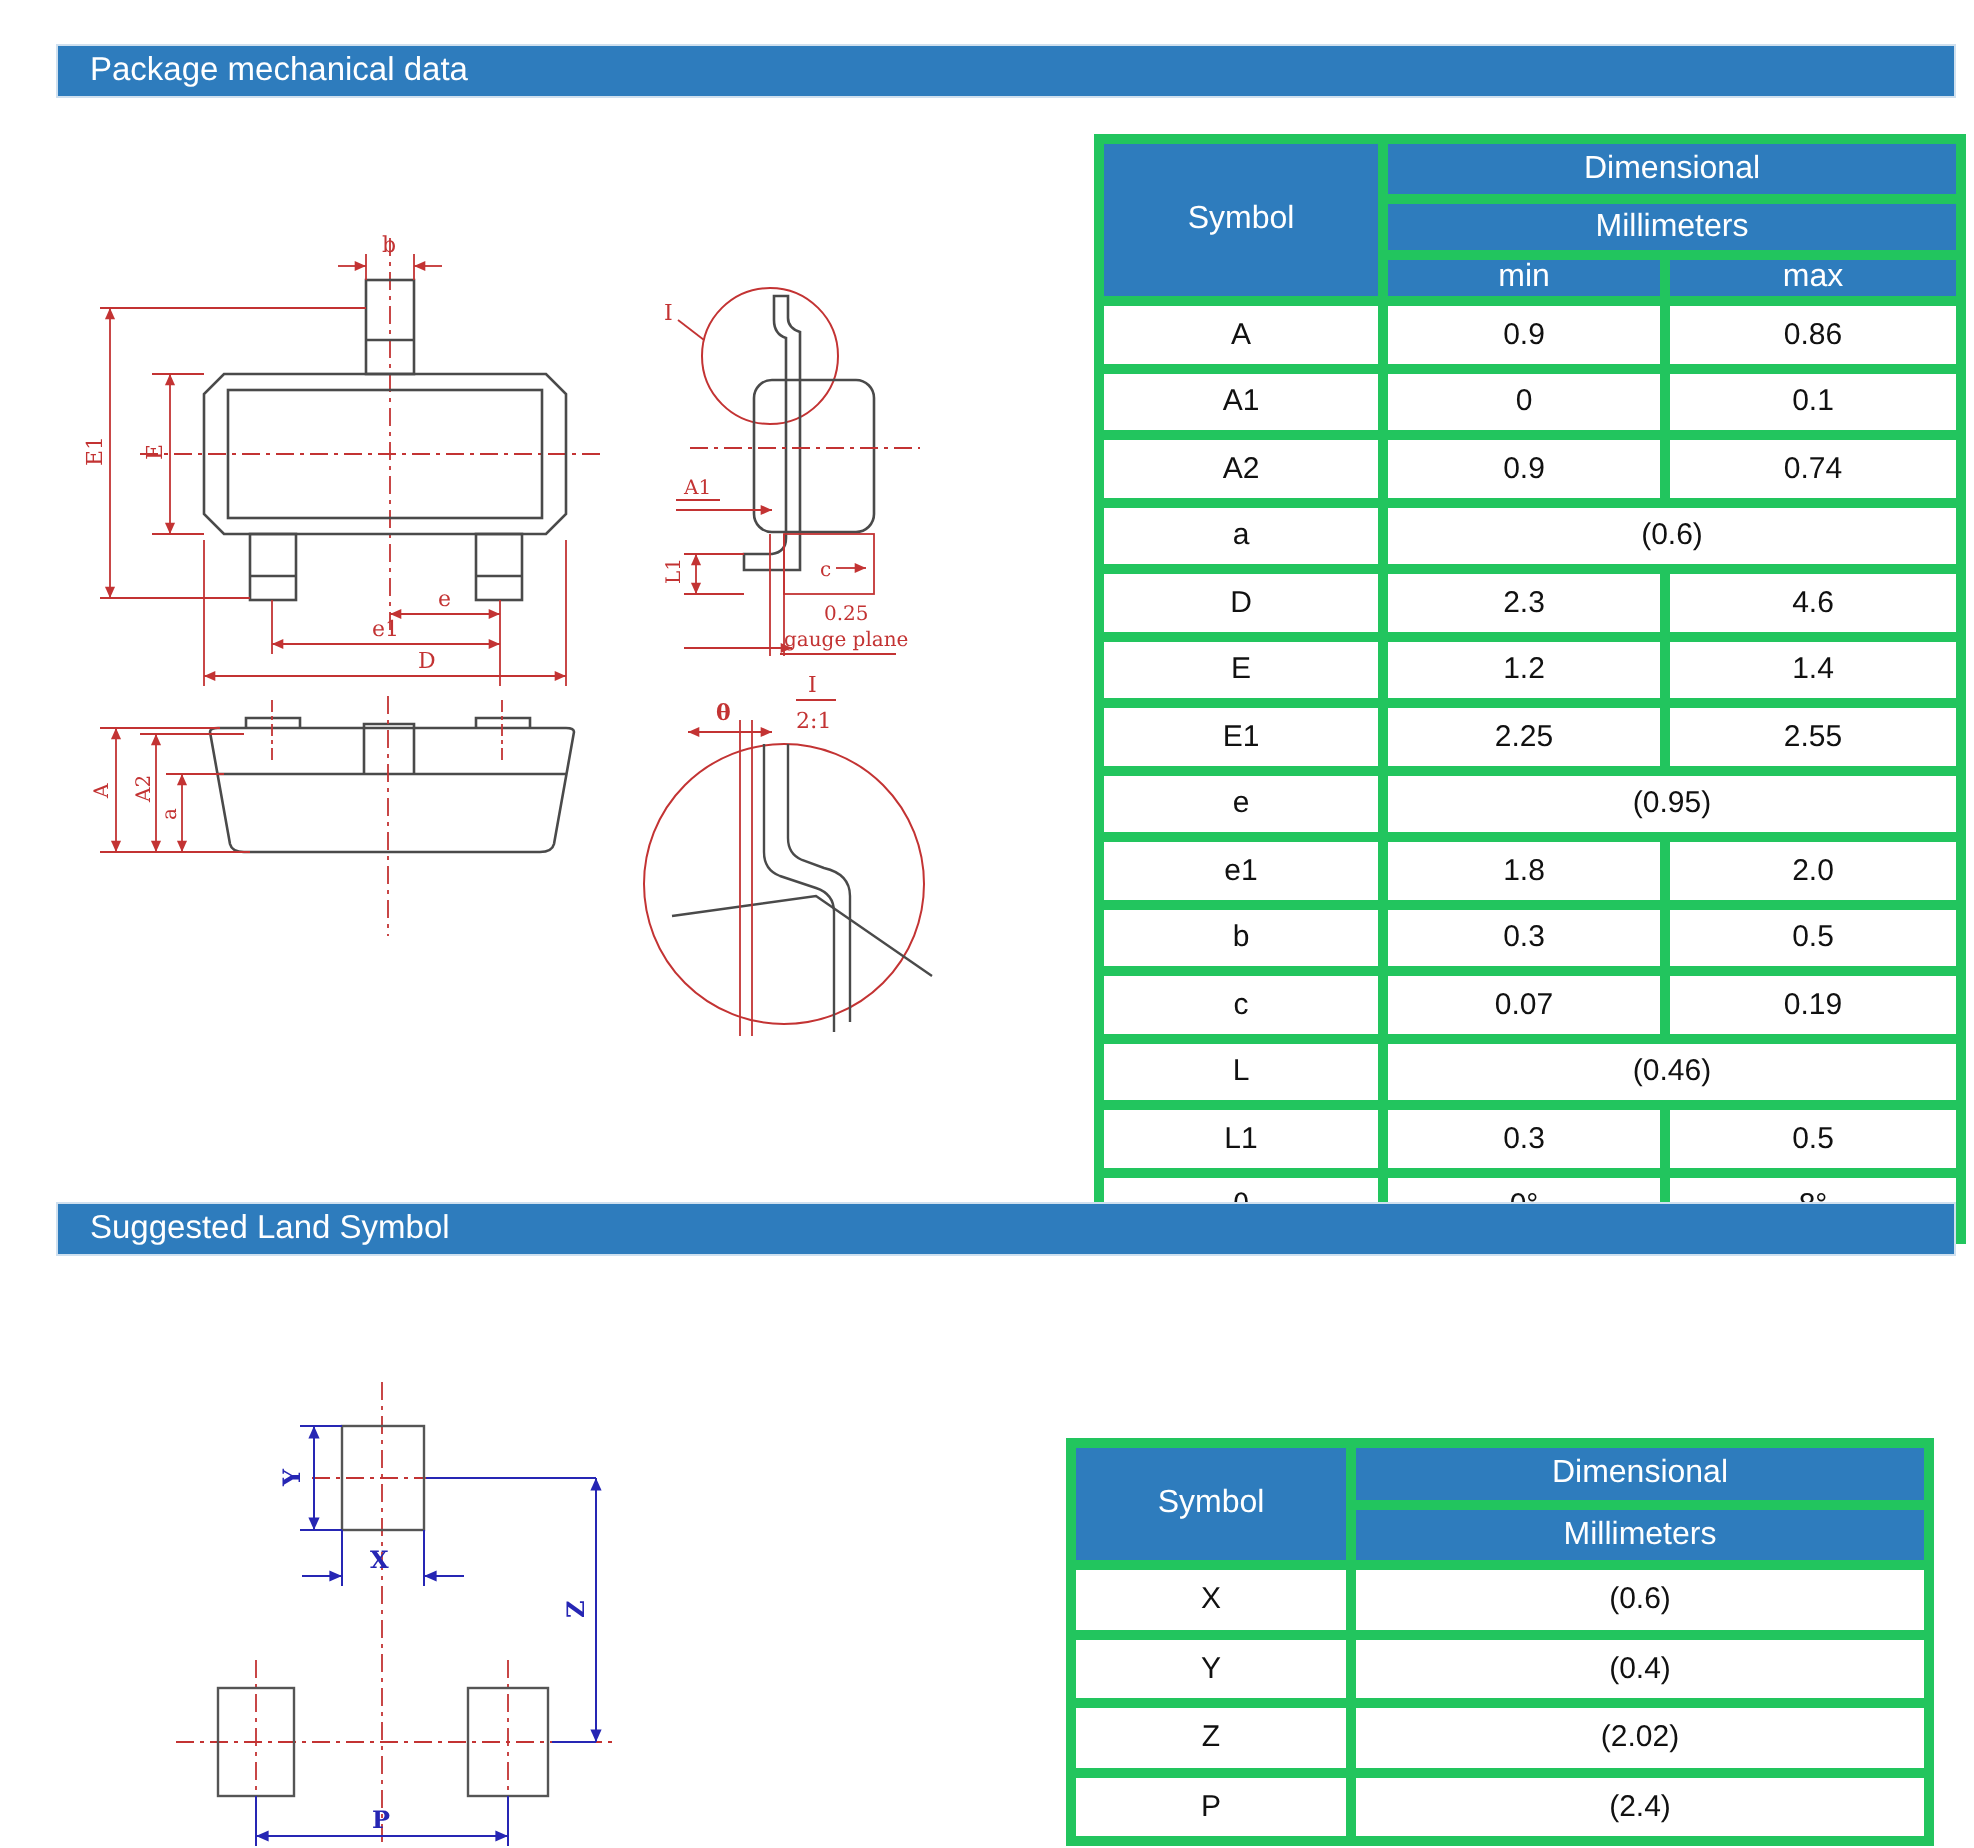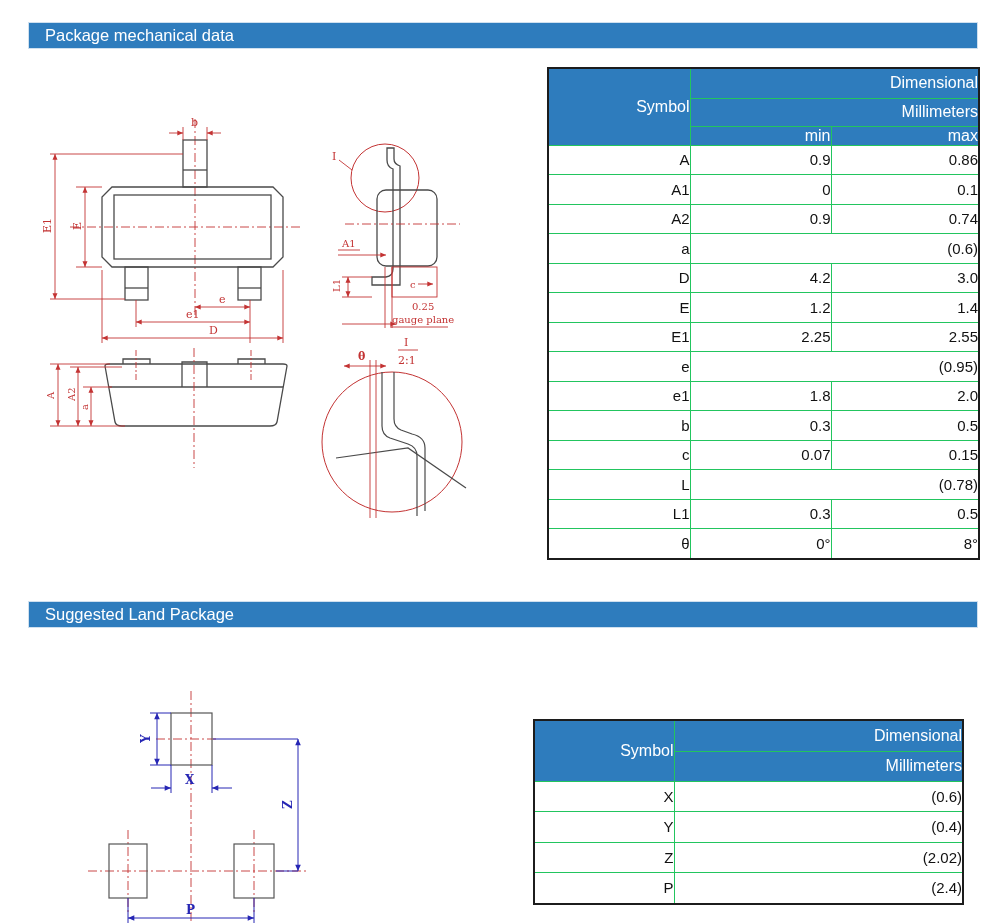--- a/index.html
+++ b/index.html
@@ -6,21 +6,21 @@
   .page{position:relative;width:987px;height:924px;background:#fff;overflow:hidden;
         font-family:"Liberation Sans",sans-serif;margin-top:12px;}
   .bar{position:absolute;left:28px;width:950px;height:27px;background:#2e7cbd;
        border:1px solid #cfe0ef;box-sizing:border-box;color:#fff;
        font-size:16.5px;line-height:25px;padding-left:16px;}
   .bar1{top:10px}
   .bar2{top:589px}
   table{border-collapse:collapse;position:absolute;table-layout:fixed;border:2px solid #1c1c1c;}
   .t1{left:547px;top:55px;width:431px;}
   .t2{left:533px;top:707px;width:429px;}
-  th,td{border:1px solid #22c55e;text-align:right;padding:0;}
+  th,td{border:5px solid #22c55e;text-align:center;padding:0;}
   th{background:#2e7cbd;color:#fff;font-weight:normal;font-size:16px;}
   td{color:#111;font-size:15px;}
   .t1 .hr1{height:30px}.t1 .hr2{height:28px}.t1 .hr3{height:17px}
   .t1 td{height:28.5px}
   .t2 .hr1{height:31px}.t2 .hr2{height:30px}
   .t2 td{height:29.5px}
   svg{position:absolute;}
   svg text{font-family:"DejaVu Serif",serif;}
   .rlab{fill:#c33333;font-size:11px;}
   .blab{fill:#2626b4;font-size:12px;font-weight:bold;}
@@ -206,22 +206,22 @@
           <td>A2</td>
           <td>0.9</td>
           <td>0.74</td>
         </tr>
     <tr>
           <td>a</td>
           <td colspan="2">(0.6)</td>
         </tr>
     <tr>
           <td>D</td>
-          <td>4.2</td>
-          <td>3.0</td>
+          <td>2.3</td>
+          <td>4.6</td>
         </tr>
     <tr>
           <td>E</td>
           <td>1.2</td>
           <td>1.4</td>
         </tr>
     <tr>
           <td>E1</td>
           <td>2.25</td>
           <td>2.55</td>
@@ -236,41 +236,41 @@
           <td>2.0</td>
         </tr>
     <tr>
           <td>b</td>
           <td>0.3</td>
           <td>0.5</td>
         </tr>
     <tr>
           <td>c</td>
           <td>0.07</td>
-          <td>0.15</td>
+          <td>0.19</td>
         </tr>
     <tr>
           <td>L</td>
-          <td colspan="2">(0.78)</td>
+          <td colspan="2">(0.46)</td>
         </tr>
     <tr>
           <td>L1</td>
           <td>0.3</td>
           <td>0.5</td>
         </tr>
     <tr>
           <td>θ</td>
           <td>0°</td>
           <td>8°</td>
         </tr>
   </tbody>
     </table>
 
   <div class="bar bar2">
-    <span>Suggested Land Package</span>
+    <span>Suggested Land Symbol</span>
   </div>
 
   <svg style="left:80px;top:665px" width="255" height="259" viewBox="0 0 255 259">
     <defs>
       <marker id="lpb" viewBox="0 0 10 10" refX="9" refY="5" markerWidth="9" markerHeight="7" orient="auto-start-reverse">
         <path d="M0,1 L9,5 L0,9 z" fill="#2626b4"></path>
       </marker>
     </defs>
 
     <g stroke="#c33333" stroke-width="0.9" fill="none" stroke-dasharray="9,3,2,3">

